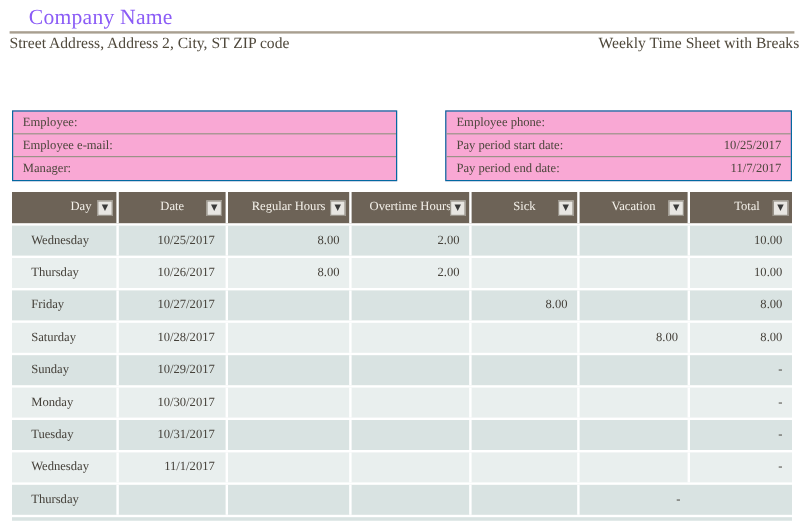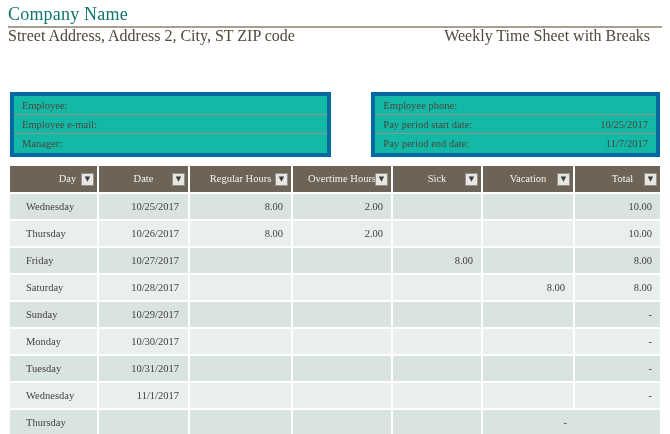--- a/index.html
+++ b/index.html
@@ -7,42 +7,42 @@
   body {
     width: 670px; height: 434px;
     overflow: hidden;
     font-family: "Liberation Serif", serif;
     color: #403b33;
   }
   .page { width: 670px; height: 434px; padding-top: 3px; position: relative; background: #fff; }
 
   
   .company-title {
-    margin-left: 8px;
+    margin-left: 24px;
     font-size: 18px; line-height: 23px;
-    color: #0f766e;
+    color: #8b5cf6;
     letter-spacing: 0.2px;
   }
   .title-rule {
     margin: 0 8px;
     border-top: 2px solid #a89f90;
     height: 0;
   }
   .subrow {
     display: flex; justify-content: space-between;
-    margin: 1px 20px 0 8px;
-    font-size: 16px; line-height: 14px;
+    margin: 1px 4px 0 8px;
+    font-size: 13px; line-height: 14px;
     color: #4f483b;
   }
 
   
   .info { display: flex; margin: 49px 10px 0 10px; }
   .info-box {
-    border: 4px solid #0369a1;
-    background: #14b8a6;
+    border: 1px solid #0369a1;
+    background: #f9a8d4;
   }
   .info-box.left  { width: 344px; margin-right: 40px; }
   .info-box.right { width: 309px; }
   .info-row {
     height: 19px; line-height: 19px;
     display: flex; justify-content: space-between;
     border-bottom: 1px solid #9a substitutions;
     border-bottom: 1px solid #9a9387;
     font-size: 10.5px;
     color: #4c463c;

